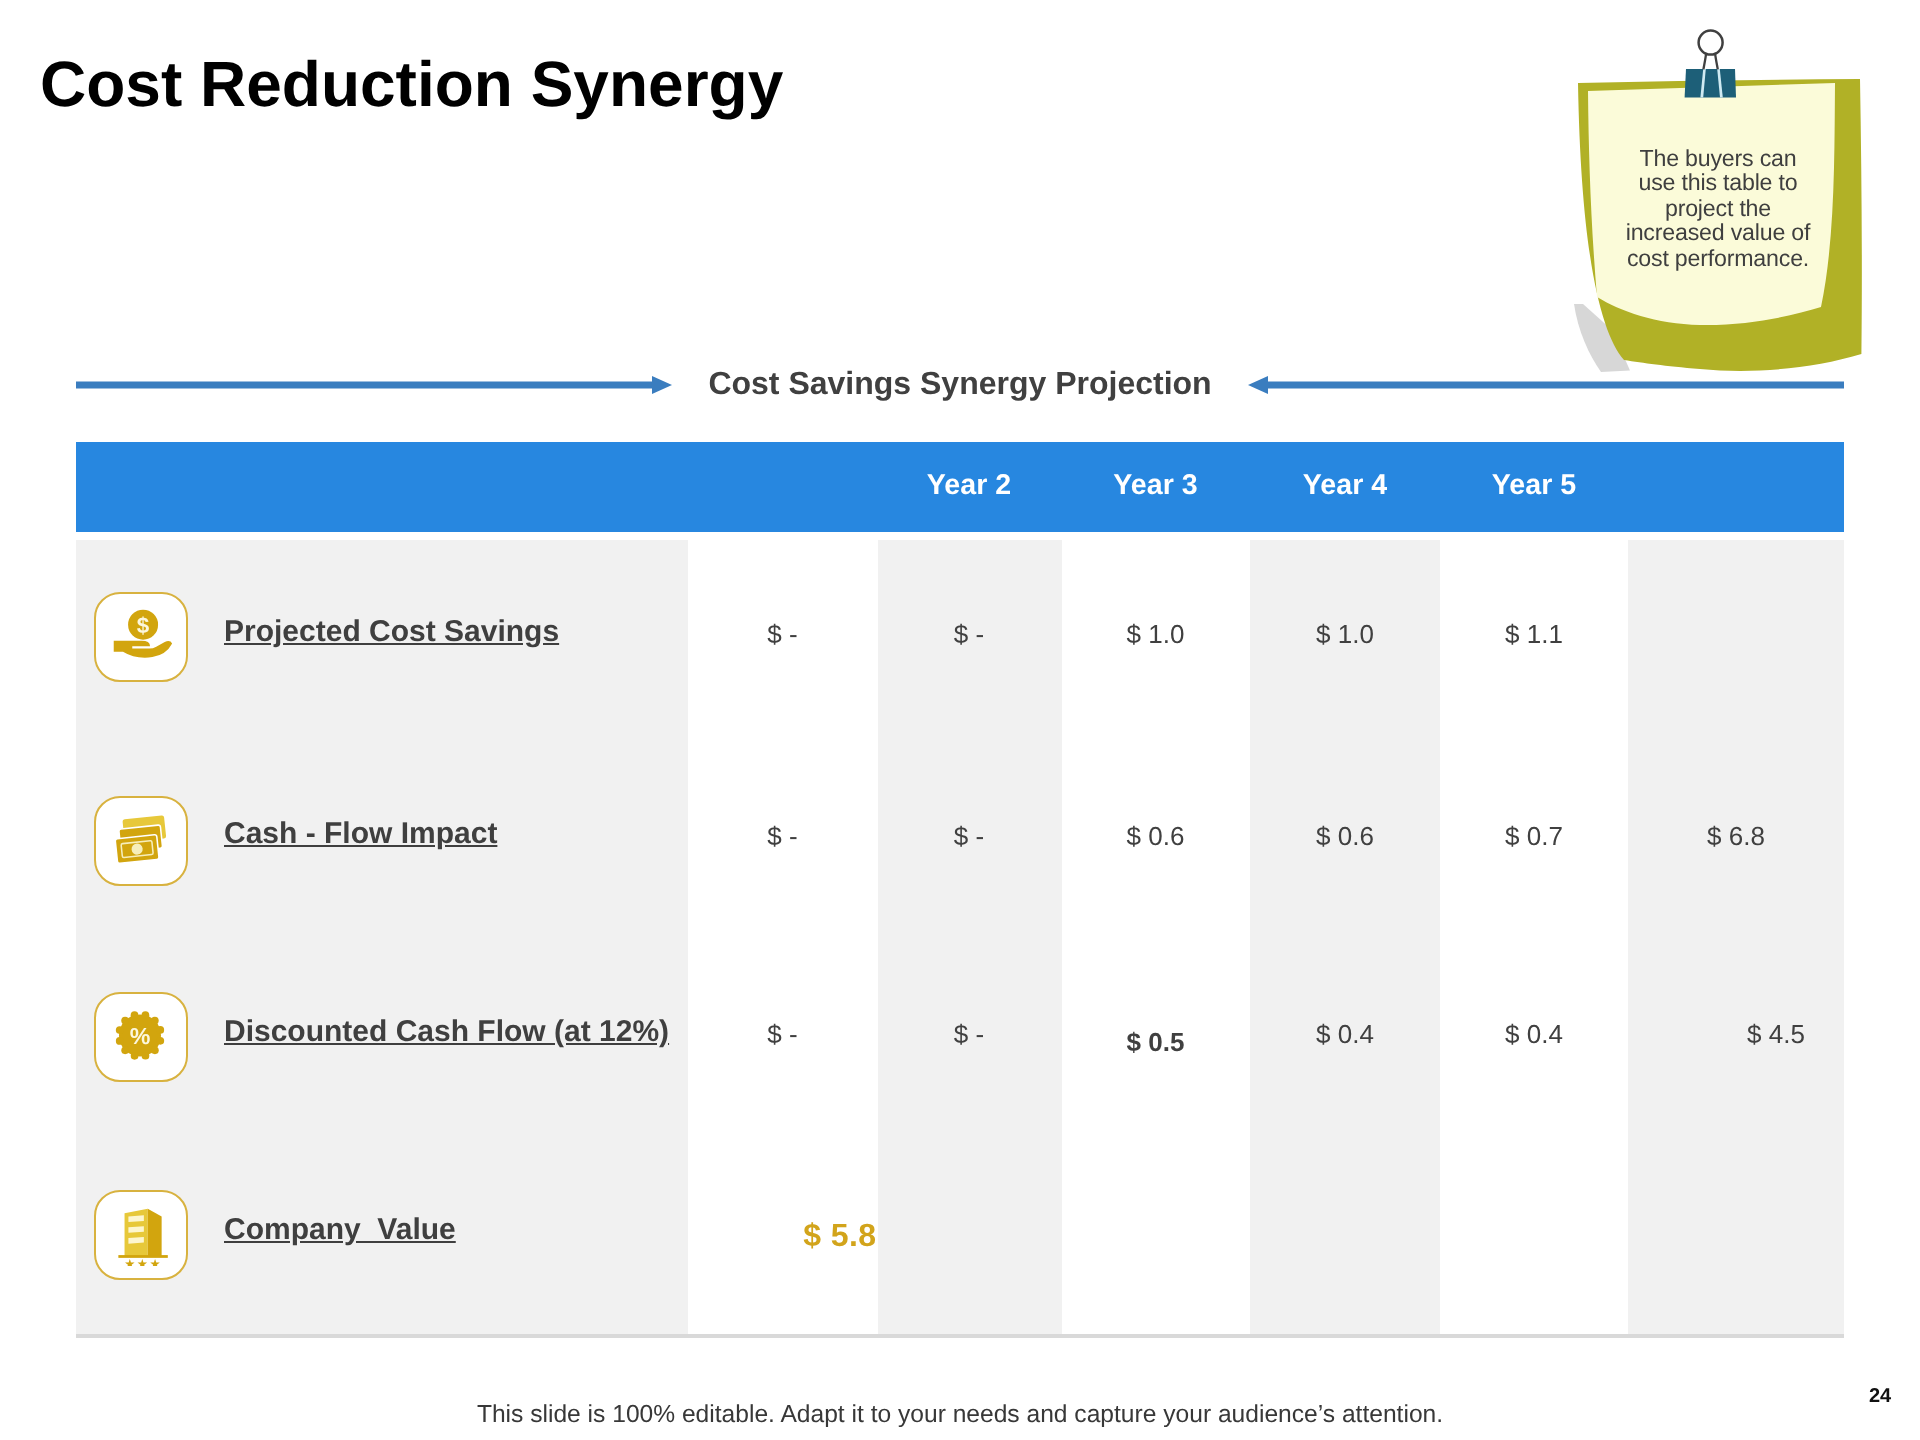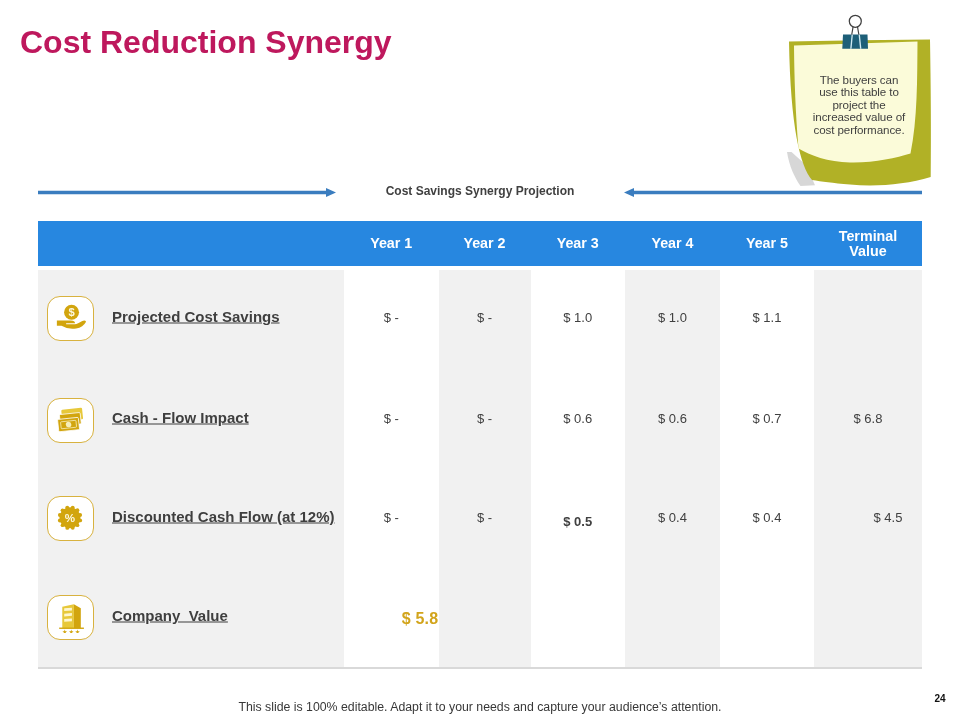--- a/index.html
+++ b/index.html
@@ -1,19 +1,19 @@
 <!DOCTYPE html>
 <html><head>
 <meta charset="utf-8">
 <style>
   html,body{margin:0;padding:0;}
   body{width:960px;height:720px;background:#ffffff;font-family:"Liberation Sans",sans-serif;position:relative;overflow:hidden;}
   .abs{position:absolute;}
-  .title{left:20px;top:24px;font-size:32px;font-weight:bold;color:#be185d;letter-spacing:0px;}
-  .heading{top:184px;left:0;width:960px;text-align:center;font-size:12px;font-weight:bold;color:#404040;}
+  .title{left:20px;top:24px;font-size:32px;font-weight:bold;color:#000000;letter-spacing:0px;}
+  .heading{top:184px;left:0;width:960px;text-align:center;font-size:16px;font-weight:bold;color:#404040;}
   .arrow{top:186px;height:14px;}
   .hdr{top:221px;left:38px;width:884px;height:45px;background:#2787e0;}
   .hcell{position:absolute;top:0;height:45px;display:flex;align-items:center;justify-content:center;color:#fff;font-weight:bold;font-size:14.3px;text-align:center;line-height:15px;}
   .body{top:270px;left:38px;width:884px;height:398px;}
   .col{position:absolute;top:0;height:398px;background:#f1f1f1;}
   .vcell{position:absolute;width:94px;text-align:center;font-size:13px;color:#404040;transform:translate(-50%,-50%);}
   .lab{position:absolute;left:74px;transform:translateY(-50%);font-size:15px;font-weight:bold;color:#3f3f3f;text-decoration:underline;}
   .icon{position:absolute;left:9px;width:44.8px;height:42.8px;border:1.6px solid #d8b23f;border-radius:13px;background:#fff;display:flex;align-items:center;justify-content:center;}
   .gold5{position:absolute;text-align:center;width:94px;transform:translate(-50%,-50%);color:#d2a41b;font-weight:bold;font-size:16px;letter-spacing:0.2px;}
   .footer{top:699.5px;left:0;width:960px;text-align:center;font-size:12.3px;color:#383838;}
@@ -27,26 +27,24 @@
     <line x1="0" y1="6.5" x2="288" y2="6.5" stroke="#3a7dbf" stroke-width="3.4"></line>
     <path d="M288 2 L298 6.5 L288 11 Z" fill="#3a7dbf"></path>
   </svg>
   <svg class="abs arrow" style="left:624px;width:298px;" viewBox="0 0 298 14">
     <line x1="10" y1="6.5" x2="298" y2="6.5" stroke="#3a7dbf" stroke-width="3.4"></line>
     <path d="M10 2 L0 6.5 L10 11 Z" fill="#3a7dbf"></path>
   </svg>
   <div class="abs heading">Cost Savings Synergy Projection</div>
 
   <div class="abs hdr">
-    <div class="hcell" style="left:306px;width:94.5px;">Year 1</div>
     <div class="hcell" style="left:400.5px;width:92px;">Year 2</div>
     <div class="hcell" style="left:492.5px;width:94.5px;">Year 3</div>
     <div class="hcell" style="left:587px;width:95px;">Year 4</div>
     <div class="hcell" style="left:682px;width:94px;">Year 5</div>
-    <div class="hcell" style="left:776px;width:108px;">Terminal<br>Value</div>
   </div>
 
   <div class="abs body">
     <div class="col" style="left:0;width:306px;"></div>
     <div class="col" style="left:400.5px;width:92px;"></div>
     <div class="col" style="left:587px;width:95px;"></div>
     <div class="col" style="left:776px;width:108px;"></div>
 
     <div style="position:absolute;left:0;top:397px;width:884px;height:1.5px;background:#d9d9d9;"></div>
 

